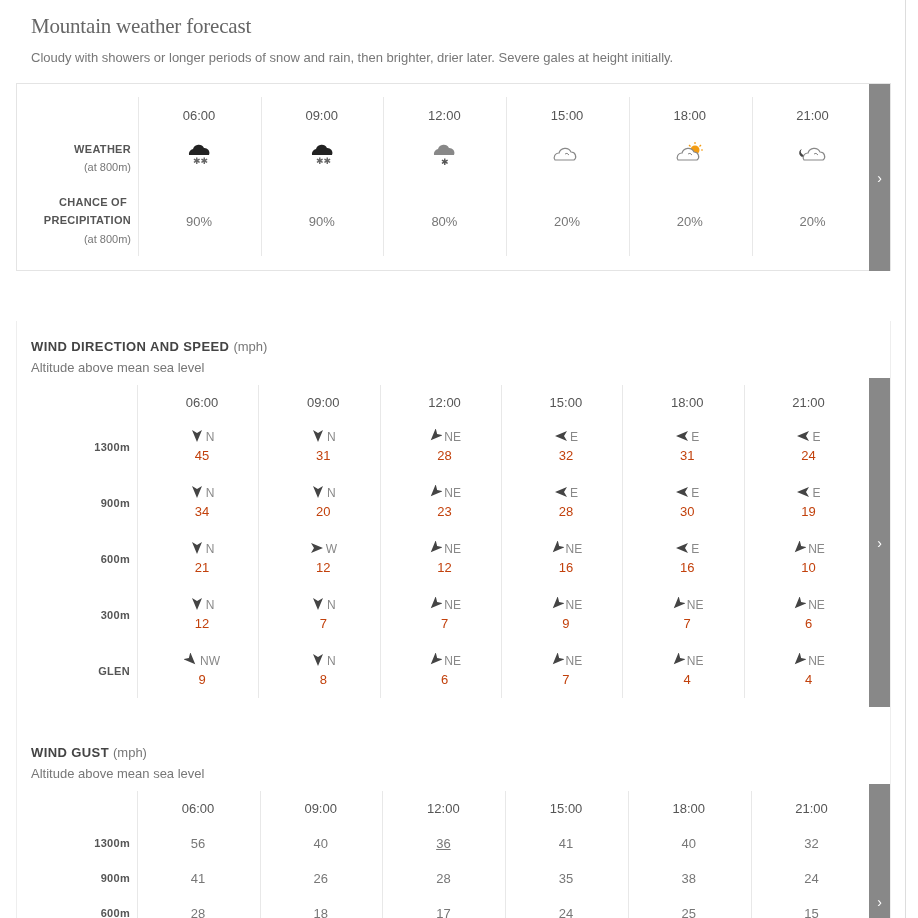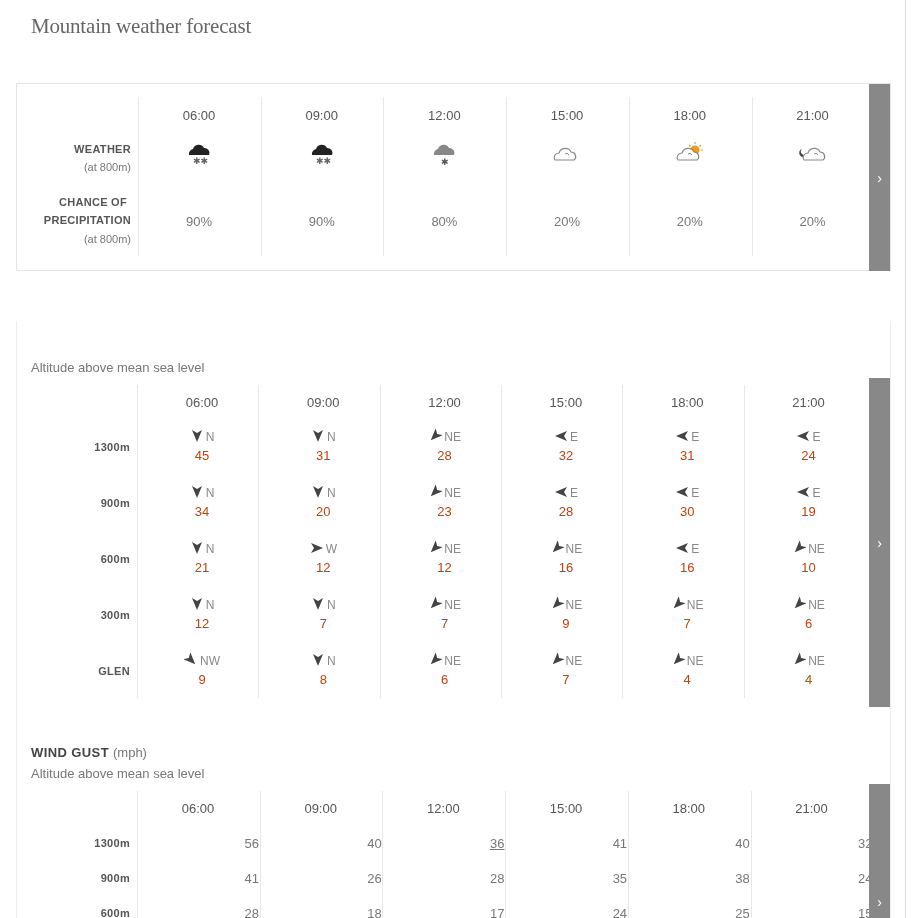--- a/index.html
+++ b/index.html
@@ -28,27 +28,28 @@
   .sec-title { position: absolute; left: 31px; font-size: 13px; font-weight: bold; color: #444; letter-spacing: 0.4px; }
   .sec-title .unit { font-weight: normal; color: #777; letter-spacing: 0; }
   .sec-sub { position: absolute; left: 31px; font-size: 13px; color: #777; }
 
   .alt-label { position: absolute; width: 100px; left: 30px; text-align: right; font-size: 11px; font-weight: bold; color: #555; letter-spacing: 0.3px; }
   .wcell { position: absolute; width: 122px; text-align: center; }
   .wdir { display: flex; justify-content: center; align-items: flex-end; height: 16px; }
   .wdir svg { display: block; }
   .wdir .d { font-size: 12px; color: #888; margin-left: 2px; line-height: 12px; }
   .wspd { font-size: 13px; color: #c2410c; margin-top: 5px; }
-  .gval { position: absolute; width: 122px; text-align: right; font-size: 13px; color: #777; }
+  .gval { position: absolute; width: 122px; text-align: center; font-size: 13px; color: #777; }
 </style>
 </head>
 <body>
 
 <div class="page">
   <h1 class="title">Mountain weather forecast</h1>
+  <p class="summary">Cloudy with showers or longer periods of snow and rain, then brighter, drier later. Severe gales at height initially.</p>
 
   <div class="wx-card" id="wx-card">
     <div class="rowlabel" style="left:0;width:114px;top:59px;">WEATHER</div>
     <div class="rowsub" style="left:0;width:114px;top:77px;">(at 800m)</div>
     <div class="rowlabel" style="left:0;width:110px;top:112px;">CHANCE OF</div>
     <div class="rowlabel" style="left:0;width:114px;top:130px;">PRECIPITATION</div>
     <div class="rowsub" style="left:0;width:114px;top:149px;">(at 800m)</div>
     <div class="side-scroll" style="left:852px;top:0;height:187px;">
       <span>›</span>
     </div>
@@ -112,20 +113,24 @@
           <path d="M11 21 a4.5 4.5 0 0 1 4-7 a6.5 6.5 0 0 1 12-1 a4.5 4.5 0 0 1 3 8 z" fill="#fff" stroke="#888" stroke-width="1.2"></path>
           <path d="M21 15 q2 -2 4 1" fill="none" stroke="#888" stroke-width="1"></path>
         </svg>
       </div>
       <div class="pct" style="left: 734.5px; top: 130px;">20%</div>
     </div>
 
 
   <div class="wind-body"></div>
 
+  <div class="sec-title" style="top:339px;">
+    <span>WIND DIRECTION AND SPEED</span>
+    <span class="unit">(mph)</span>
+  </div>
   <div class="sec-sub" style="top:360px;">Altitude above mean sea level</div>
 
   <div id="wind-dir-table">
       <div class="col-line" style="left: 137px; top: 385px; height: 313px;"></div>
       <div class="time" style="left: 141px; top: 395px;">06:00</div>
       <div class="col-line" style="left: 258.3px; top: 385px; height: 313px;"></div>
       <div class="time" style="left: 262.3px; top: 395px;">09:00</div>
       <div class="col-line" style="left: 379.6px; top: 385px; height: 313px;"></div>
       <div class="time" style="left: 383.6px; top: 395px;">12:00</div>
       <div class="col-line" style="left: 500.9px; top: 385px; height: 313px;"></div>

